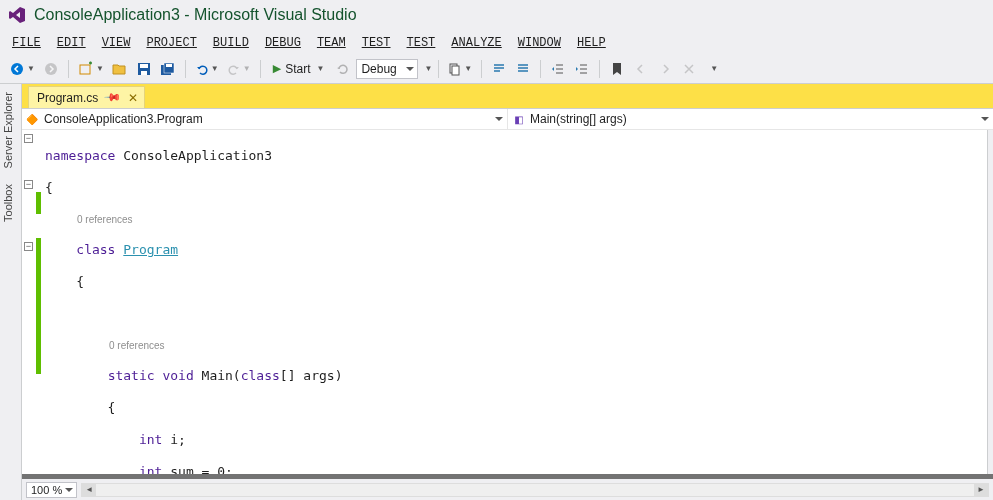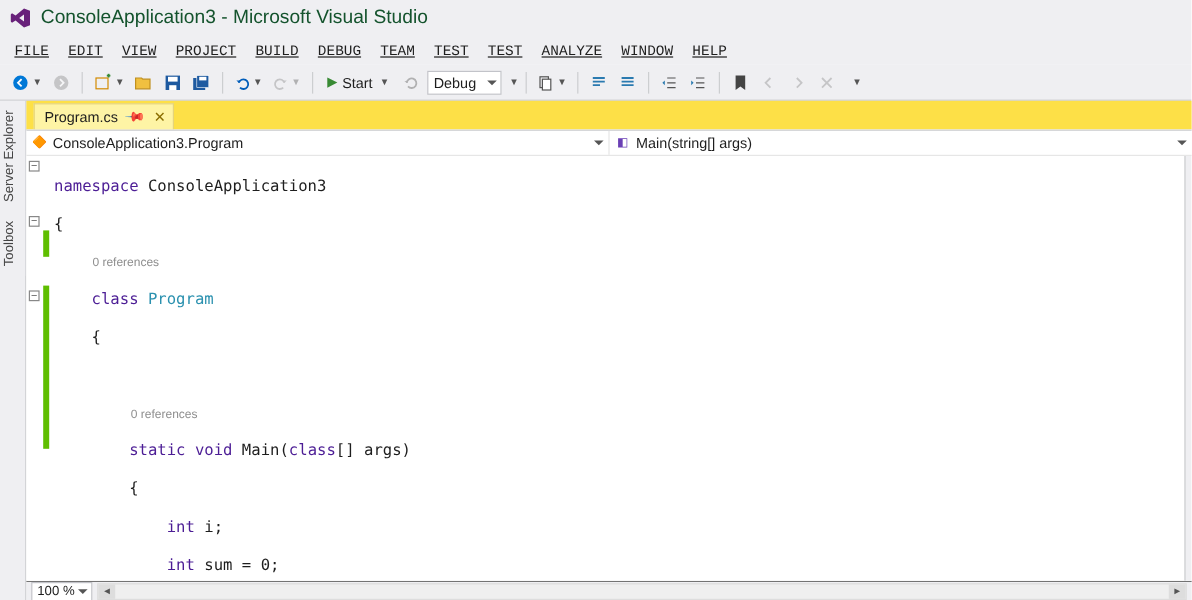--- a/index.html
+++ b/index.html
@@ -33,22 +33,22 @@
   .nav-half::after { content: ""; position: absolute; right: 4px; top: 8px; border: 4px solid transparent; border-top-color: #555; }
   .code-area { flex: 1; display: flex; background: #fff; overflow: hidden; position: relative; }
   .outline-gutter { width: 14px; background: #fff; position: relative; }
   .outline-box { position: absolute; left: 2px; width: 9px; height: 9px; border: 1px solid #888; background: #fff; font-size: 9px; line-height: 7px; text-align: center; color: #555; }
   .change-gutter { width: 5px; background: #fff; position: relative; }
   .change-mark { position: absolute; left: 0; width: 5px; background: #5fbe00; }
   .code-text { flex: 1; font-family: Consolas, monospace; font-size: 13px; line-height: 16px; padding: 2px 0 2px 4px; white-space: pre; position: relative; }
   .code-line { height: 16px; }
   .ref-line { height: 14px; font-size: 10px; color: #8e8e8e; font-family: "Segoe UI", sans-serif; }
   .kw { color: #4c1d95; }
-  .typ { color: #2b91af; }
-  .status-strip { height: 16px; background: #efeff2; border-top: 1px solid #737373; display: flex; align-items: center; padding: 0 4px; font-size: 11px; gap: 4px; }
+  .typ { color: #2b91af; text-decoration: underline; }
+  .status-strip { height: 26px; background: #efeff2; border-top: 5px solid #737373; display: flex; align-items: center; padding: 0 4px; font-size: 11px; gap: 4px; }
   .zoom-box { height: 16px; border: 1px solid #c2c3c9; background: #fff; padding: 0 14px 0 4px; position: relative; min-width: 50px; display: inline-flex; align-items: center; }
   .zoom-box::after { content: ""; position: absolute; right: 3px; top: 5px; border: 4px solid transparent; border-top-color: #555; }
   .hscroll { flex: 1; height: 14px; background: #efefef; border: 1px solid #ddd; position: relative; }
   .hscroll .btn { position: absolute; top: 0; width: 14px; height: 12px; background: #ddd; display: flex; align-items: center; justify-content: center; font-size: 8px; color: #555; }
   .hscroll .btn.l { left: 0; }
   .hscroll .btn.r { right: 0; }
   .vsplit { width: 6px; background: #efeff2; border-left: 1px solid #ccced0; }
   svg { display: block; }
 </style>
 </head>

